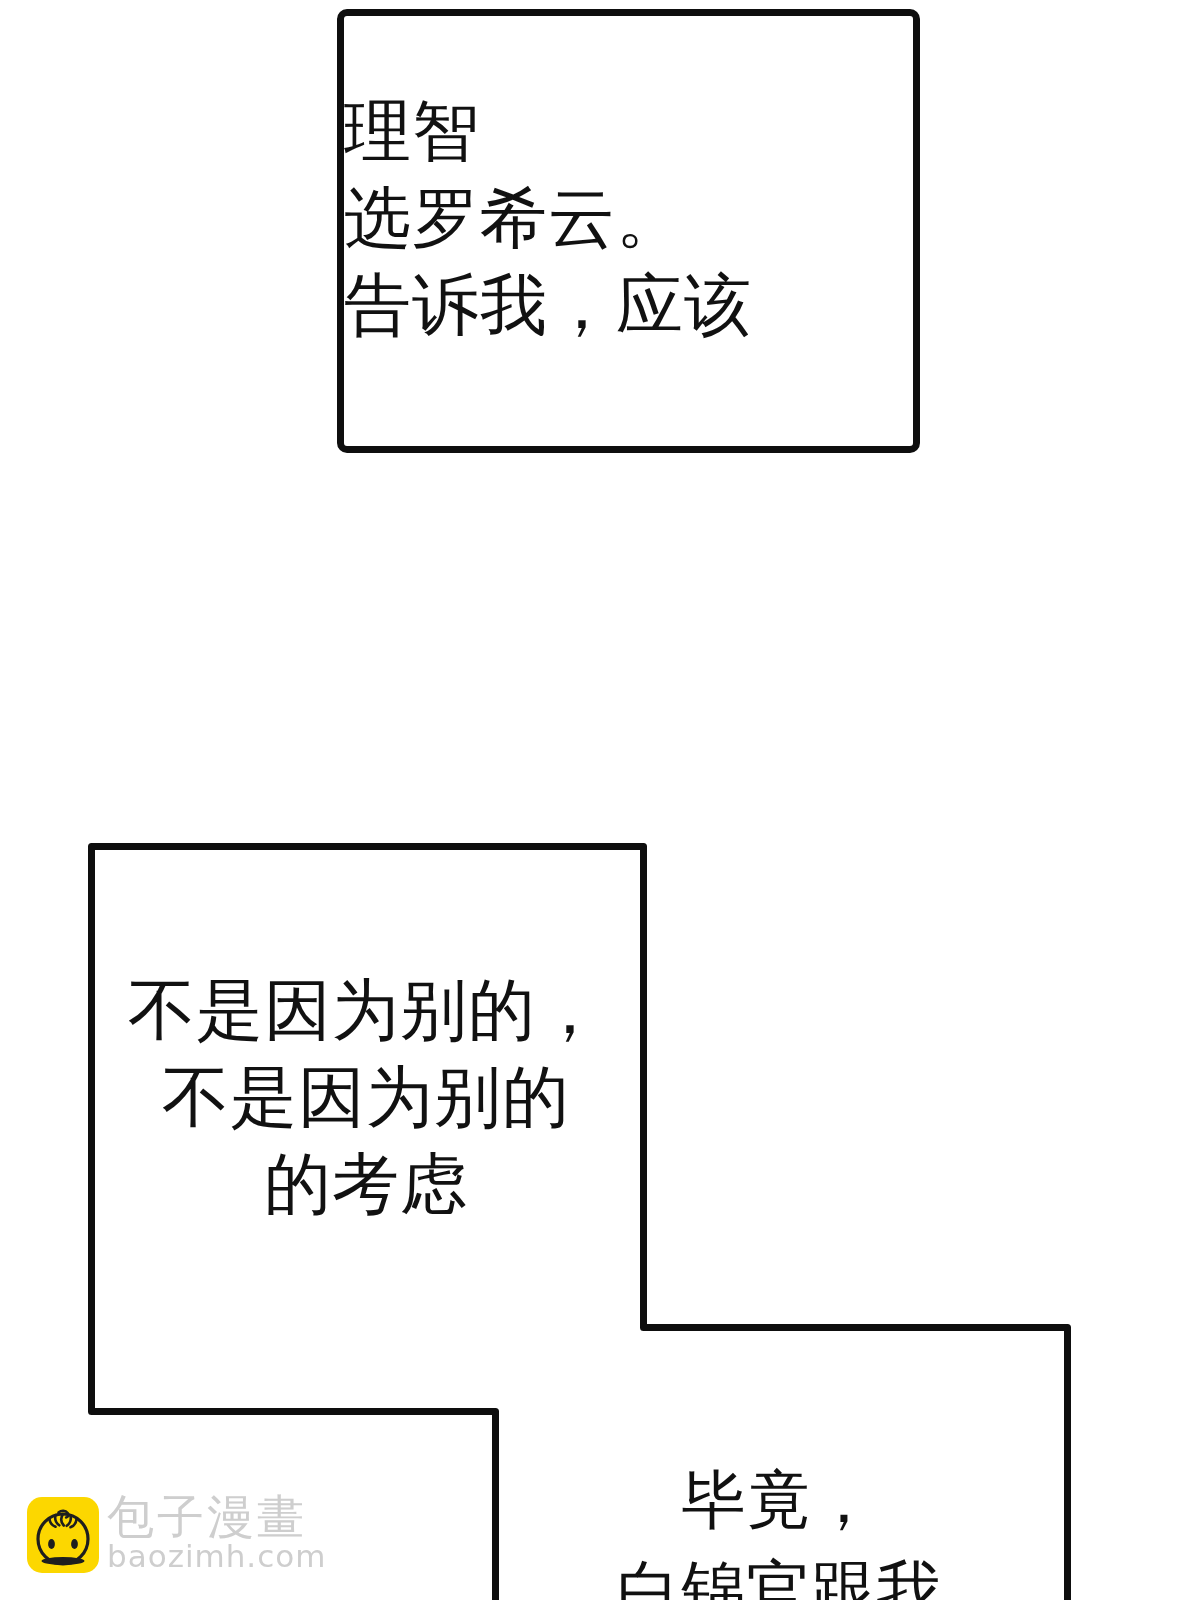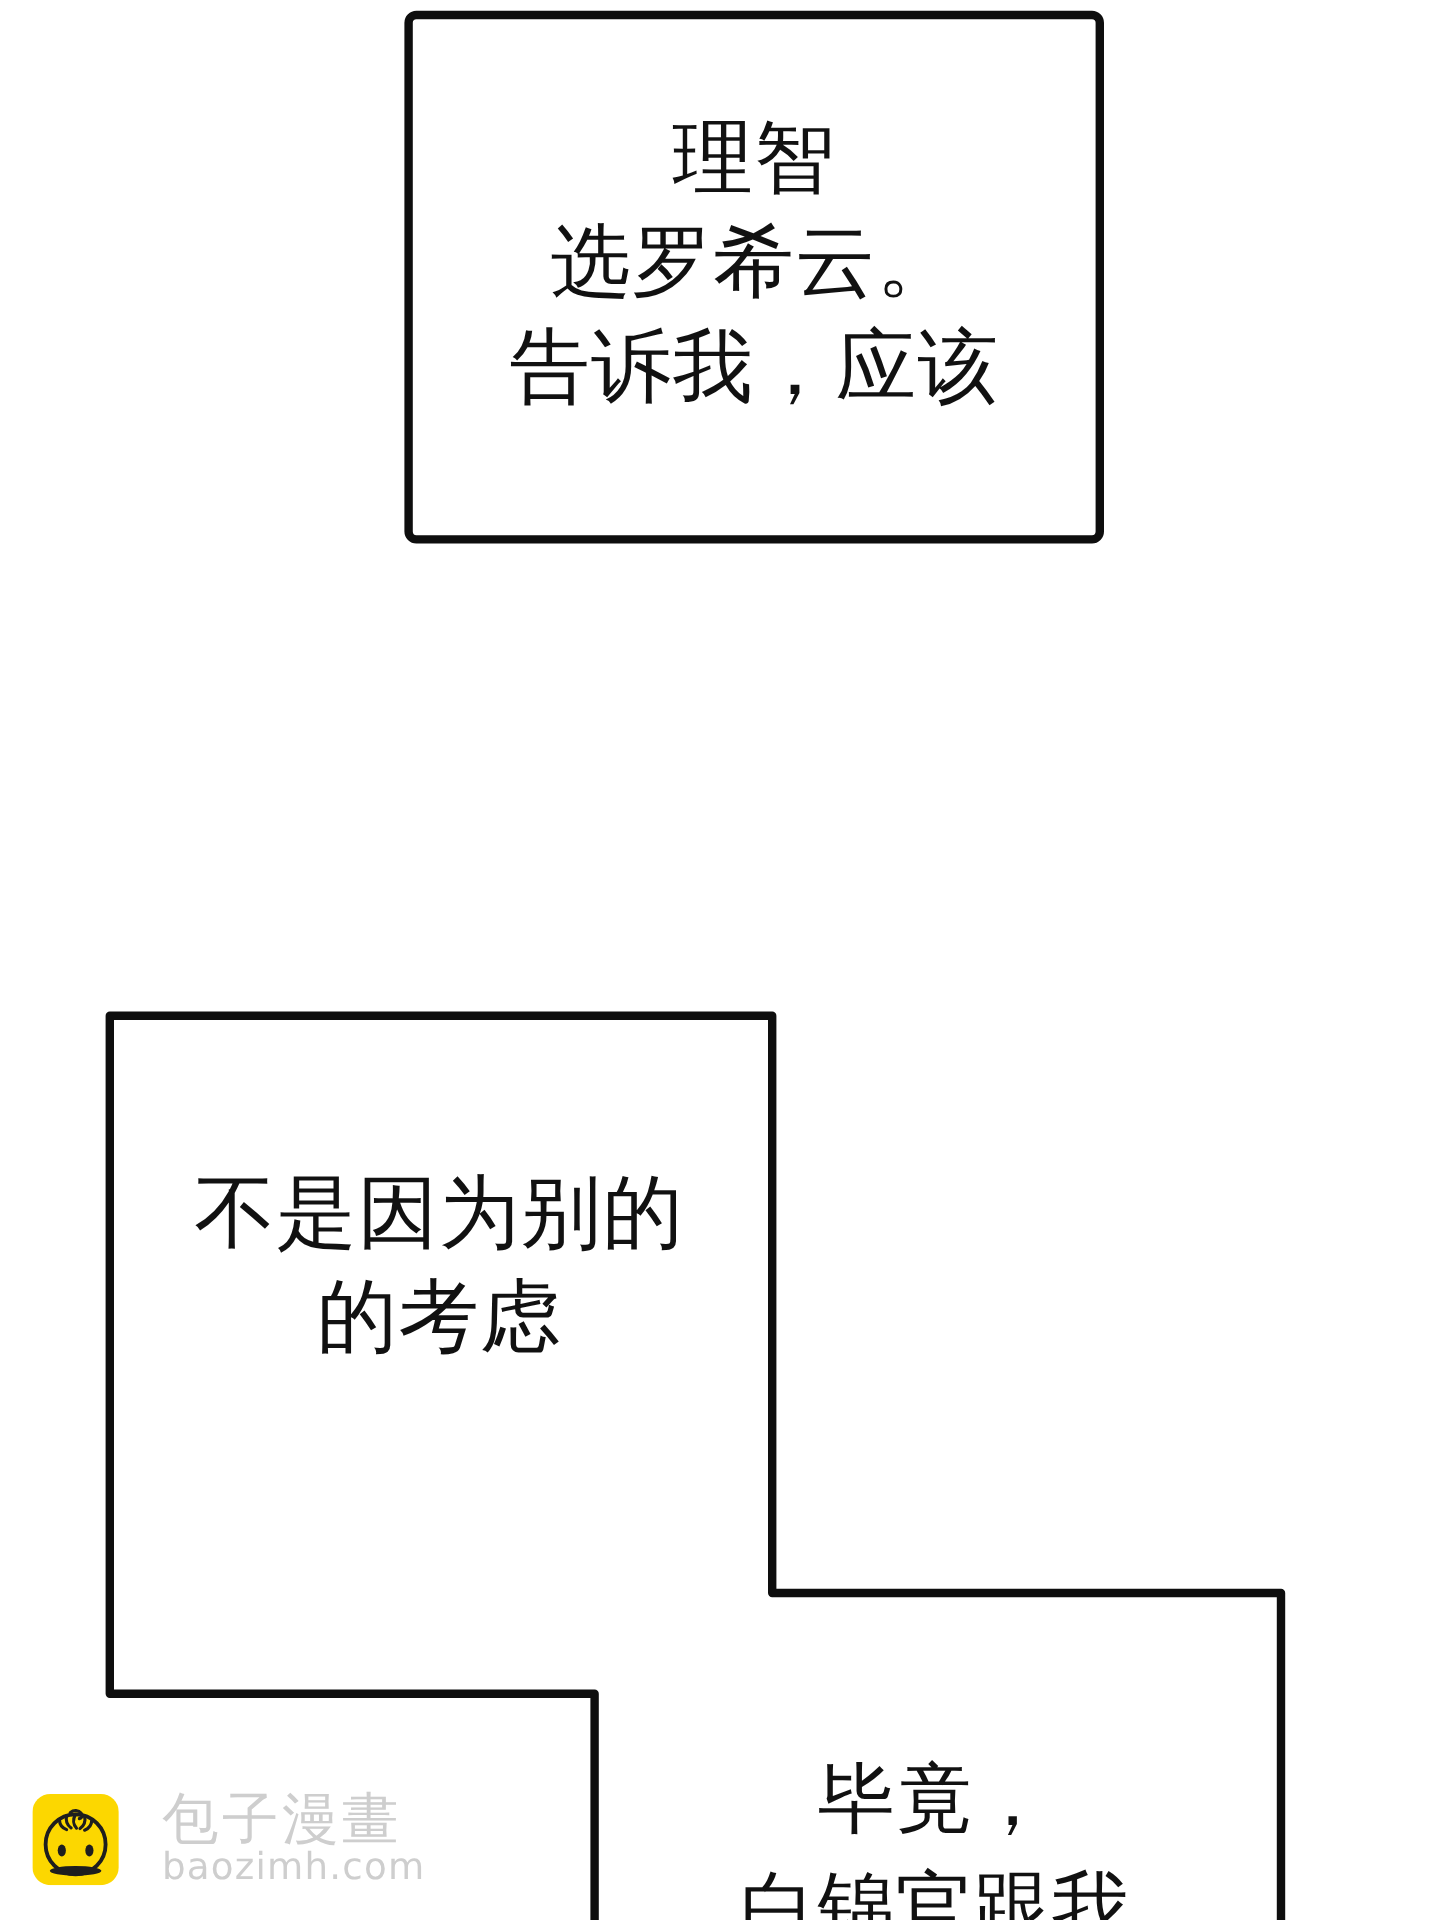--- a/index.html
+++ b/index.html
@@ -15,21 +15,21 @@
   
   .panel1 {
     position: absolute;
     left: 337px; top: 9px;
     width: 583px; height: 444px;
     box-sizing: border-box;
     background: #ffffff;
     border: 7px solid #0e0e0e;
     border-radius: 10px;
     padding-top: 72px;
-    text-align: center;
+    text-align: left;
     z-index: 2;
   }
   .panel-line {
     margin: 0;
     font-size: 67px;
     line-height: 87px;
     font-weight: 500;
     letter-spacing: 1px;
     white-space: nowrap;
   }
@@ -56,23 +56,22 @@
   }
   .panel3-text .panel-line {
     font-size: 64px;
     line-height: 90px;
   }
   
   .watermark {
     position: absolute;
     left: 27px; top: 1492px;
     display: flex;
-    align-items: center;
+    align-items: flex-end;
     z-index: 3;
-    gap: 28px;
   }
   .wm-icon { display: block; width: 72px; height: 76px; }
   .wm-textcol {
     display: flex;
     flex-direction: column;
     margin-left: 8px;
     color: #cecece;
   }
   .wm-name {
     font-size: 47px;
@@ -98,20 +97,21 @@
     <p class="panel-line">理智</p>
     <p class="panel-line">选罗希云。</p>
     <p class="panel-line">告诉我，应该</p>
   </section>
 
   <svg class="panel-outline-layer" viewBox="0 0 1200 1600" xmlns="http://www.w3.org/2000/svg" aria-hidden="true">
     <path d="M 91.5 846.5 H 643.5 V 1327.5 H 1067.5 V 1612 H 495.5 V 1411.5 H 91.5 Z" fill="#ffffff" stroke="#0e0e0e" stroke-width="7" stroke-linejoin="round"></path>
   </svg>
 
   <section class="panel2-text">
+    <p class="panel-line">不是因为别的，</p>
     <p class="panel-line">不是因为别的</p>
     <p class="panel-line">的考虑</p>
   </section>
 
   <section class="panel3-text">
     <p class="panel-line">毕竟，</p>
     <p class="panel-line">白锦官跟我</p>
   </section>
 
   <div class="watermark">

